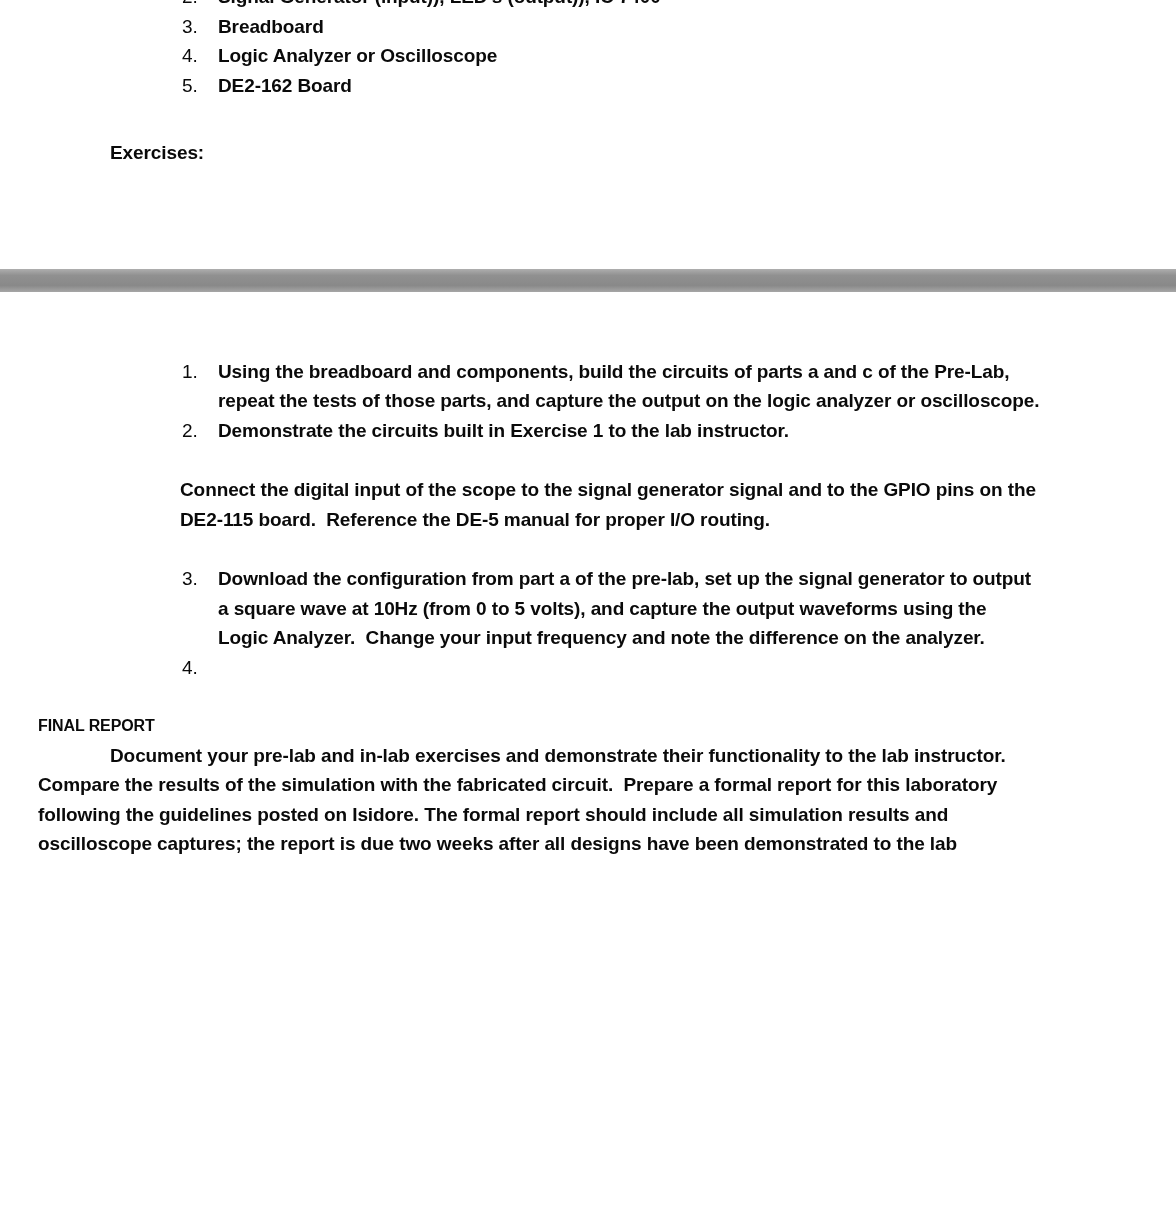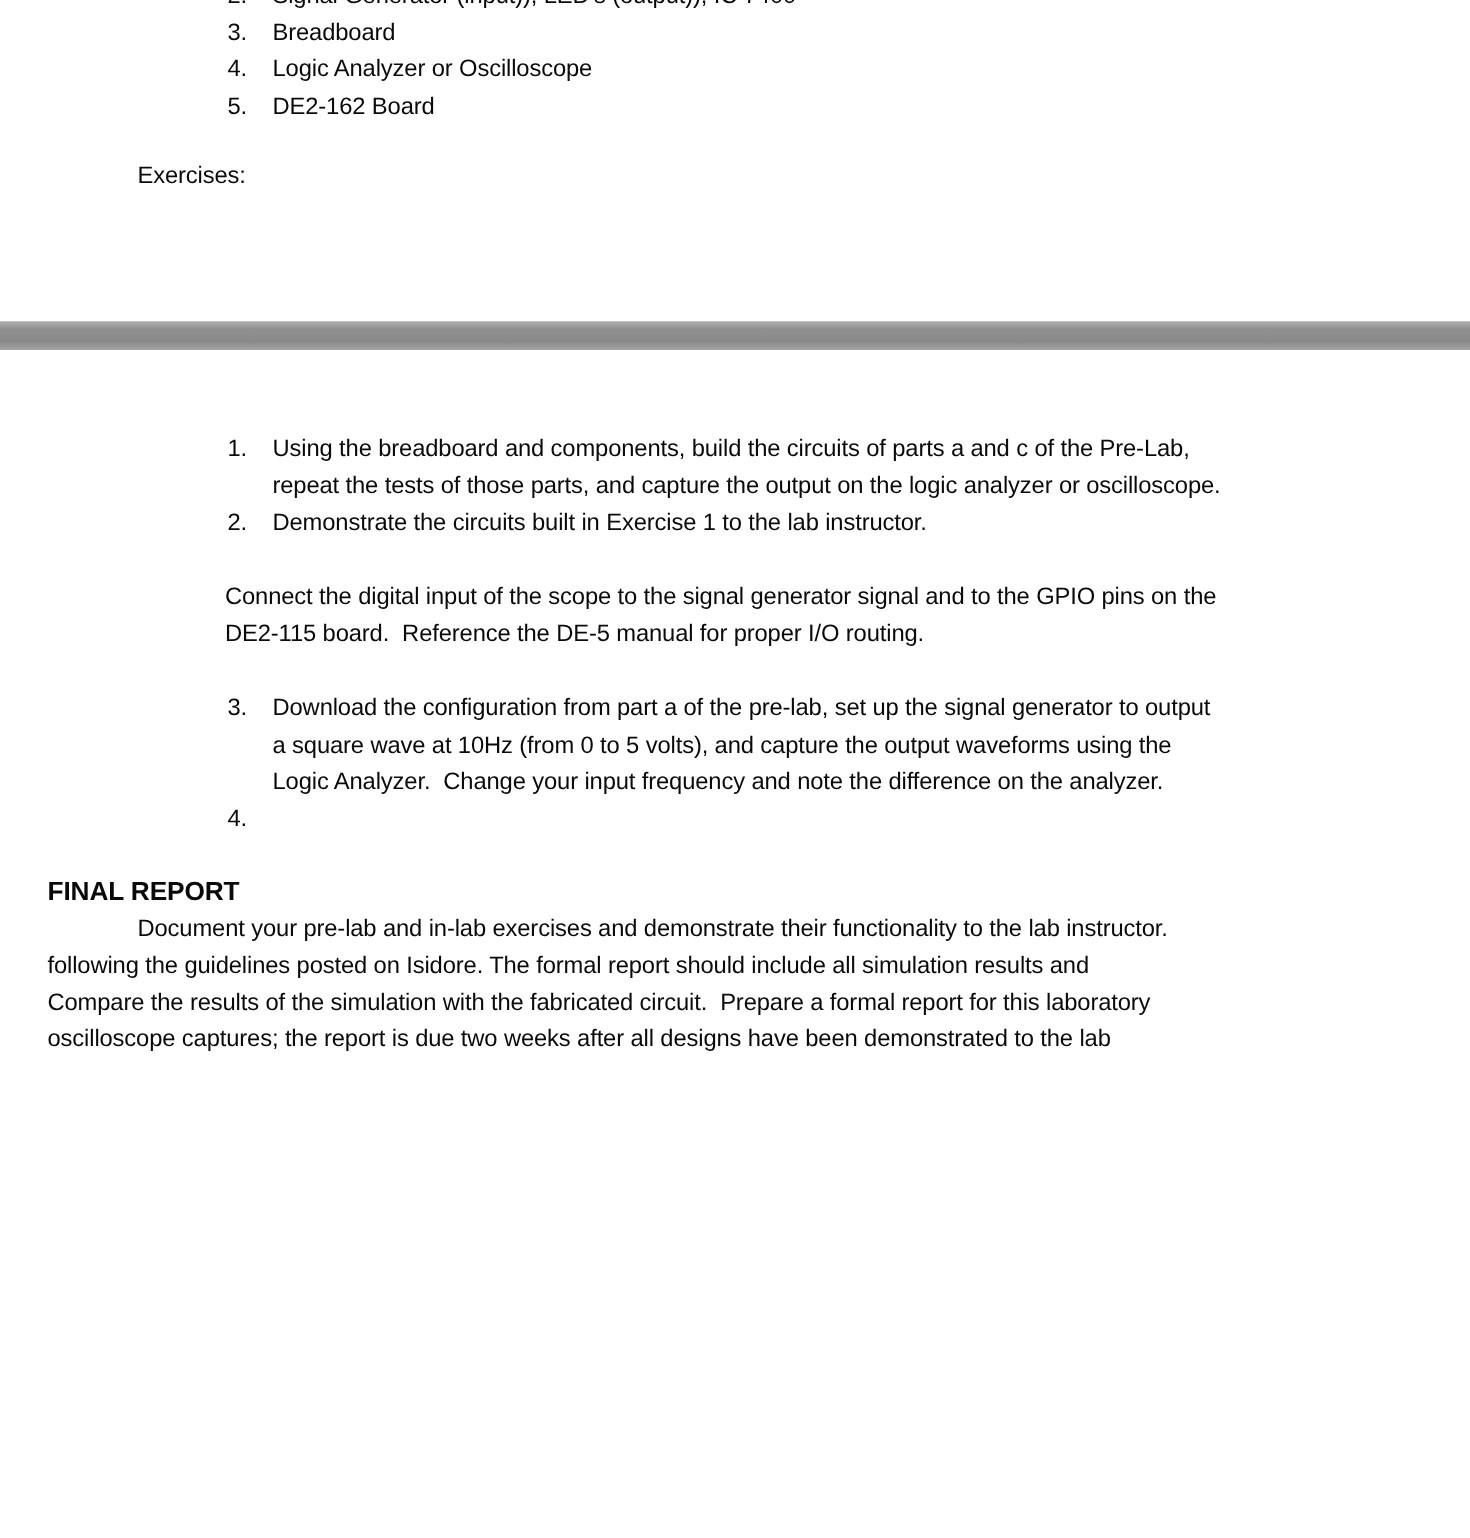--- a/index.html
+++ b/index.html
@@ -14,40 +14,40 @@
     background: #ffffff;
     overflow: hidden;
     color: #0a0a0a;
     font-size: 19px;
     line-height: 29.5px;
     letter-spacing: -0.1px;
   }
   .list { margin-left: 182px; }
   .li { display: flex; align-items: flex-start; }
   .num { width: 36px; flex: 0 0 36px; }
-  .tl { white-space: pre; }
+  .tl { white-space: pre; font-weight: bold; }
   .clipped { margin-top: -18px; }
   .exercises-heading {
-    font-weight: normal;
+    font-weight: bold;
     font-size: 19px;
     margin-left: 110px;
-    margin-top: 26px;
+    margin-top: 38px;
   }
   .page-separator {
     margin-top: 101px;
     width: 1176px;
     height: 23px;
     background: linear-gradient(180deg, #aeaeae 0%, #909090 28%, #898989 72%, #a6a6a6 100%);
   }
   .main-list-a { margin-top: 65px; }
   .connect-note { margin-left: 180px; margin-top: 30px; }
   .main-list-b { margin-top: 30px; }
   .final-heading {
     font-weight: bold;
-    font-size: 21px;
+    font-size: 16px;
     margin-left: 38px;
     margin-top: 29px;
   }
   .final-para { margin-left: 38px; }
   .final-para .indent { text-indent: 72px; }
 </style>
 </head>
 <body>
 
 <div class="doc-canvas">
@@ -110,19 +110,19 @@
       </div>
       <div class="li">
         <span class="num">4.</span>
       </div>
     </div>
 
     <h2 class="final-heading">FINAL REPORT</h2>
 
     <div class="final-para">
       <div class="tl indent">Document your pre-lab and in-lab exercises and demonstrate their functionality to the lab instructor.</div>
+      <div class="tl">Compare the results of the simulation with the fabricated circuit.  Prepare a formal report for this laboratory</div>
       <div class="tl">following the guidelines posted on Isidore. The formal report should include all simulation results and</div>
-      <div class="tl">Compare the results of the simulation with the fabricated circuit.  Prepare a formal report for this laboratory</div>
       <div class="tl">oscilloscope captures; the report is due two weeks after all designs have been demonstrated to the lab</div>
     </div>
 
   </section>
 </div>
 
 </body></html>

